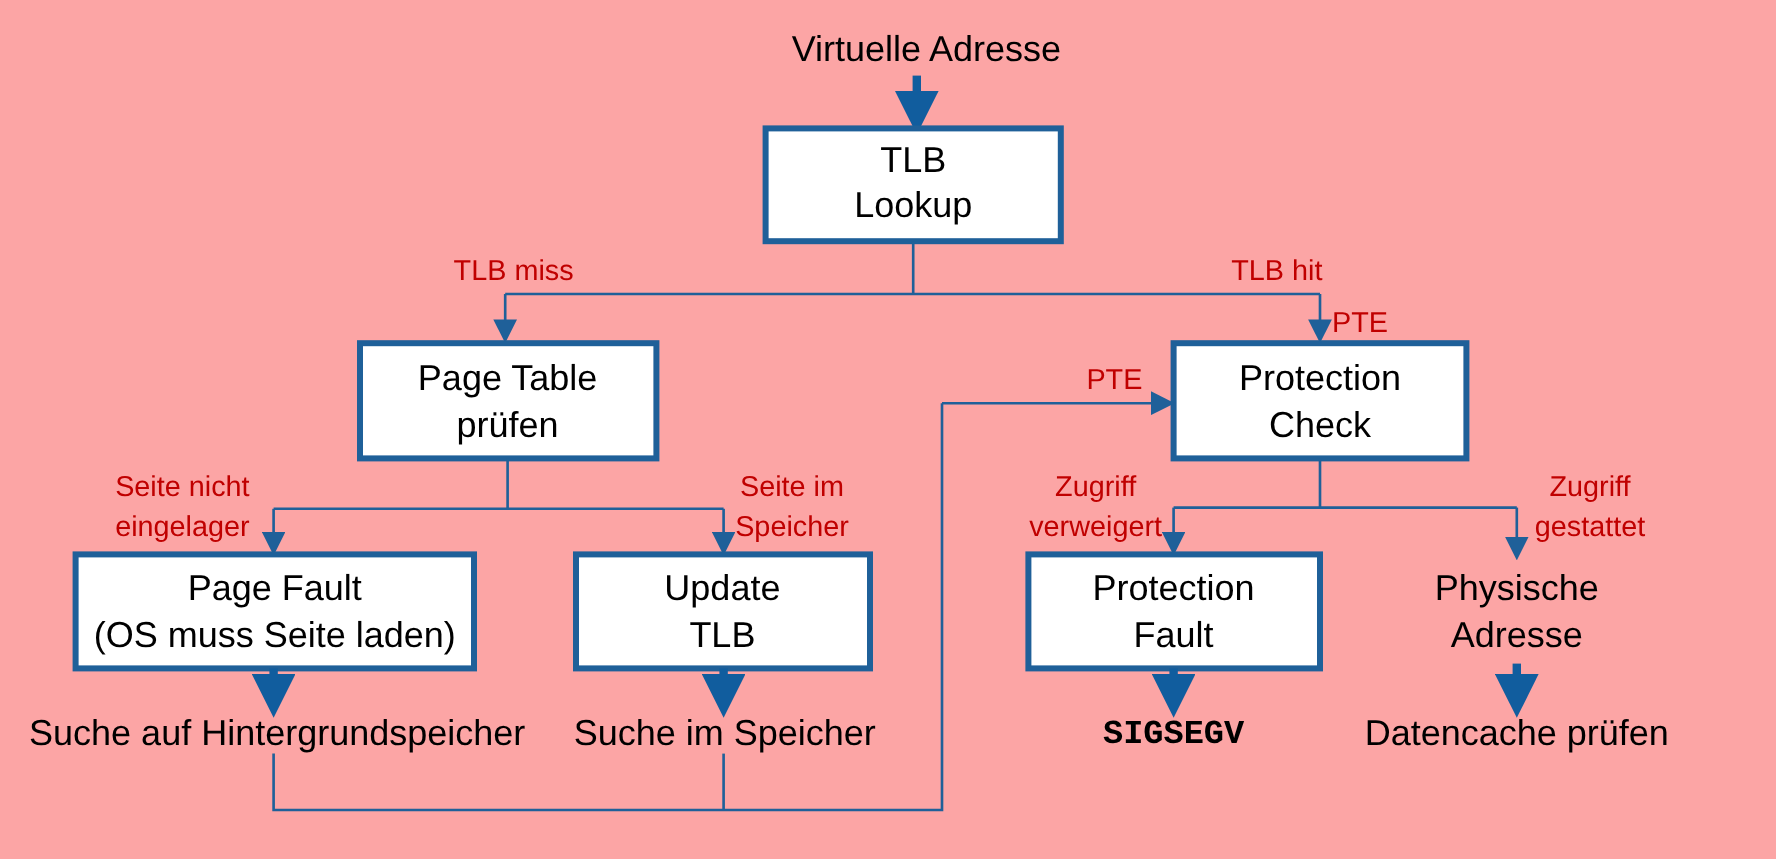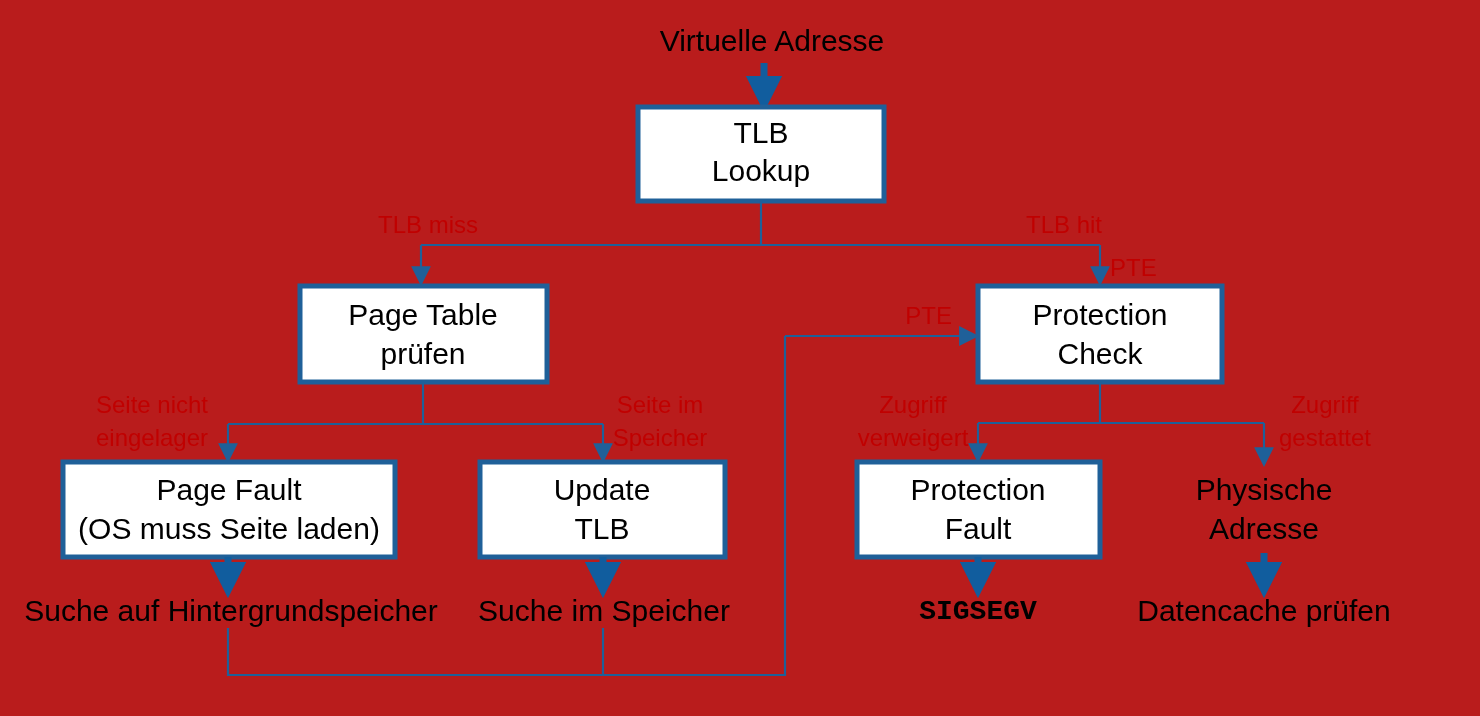--- a/index.html
+++ b/index.html
@@ -7,21 +7,21 @@
     padding: 0;
     background: #ffffff;
   }
   body {
     font-family: "Liberation Sans", sans-serif;
   }
   #diagram-root {
     position: relative;
     width: 1480px;
     height: 716px;
-    background: #b91c1c;
+    background: #fca5a5;
     overflow: hidden;
   }
   svg.diagram-svg {
     position: absolute;
     left: 0;
     top: 0;
     width: 1480px;
     height: 716px;
   }
   .node-box {

